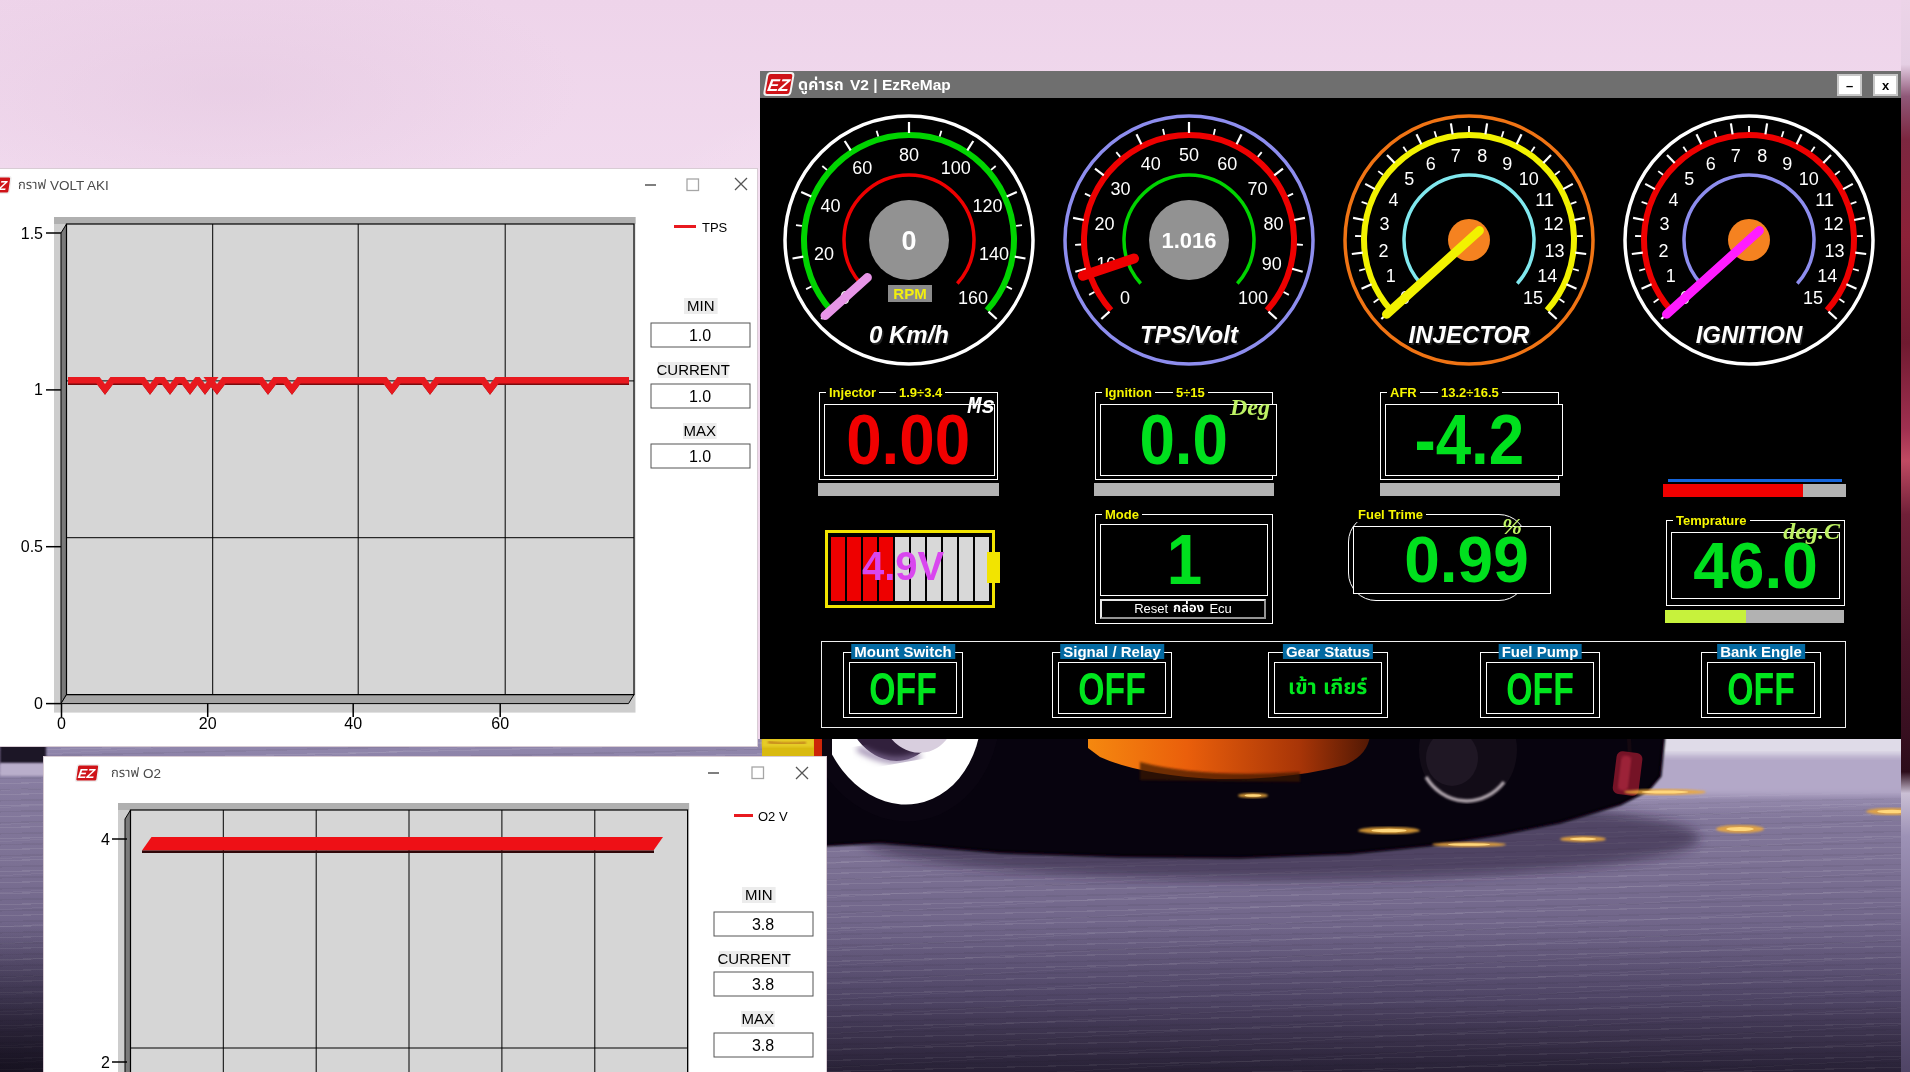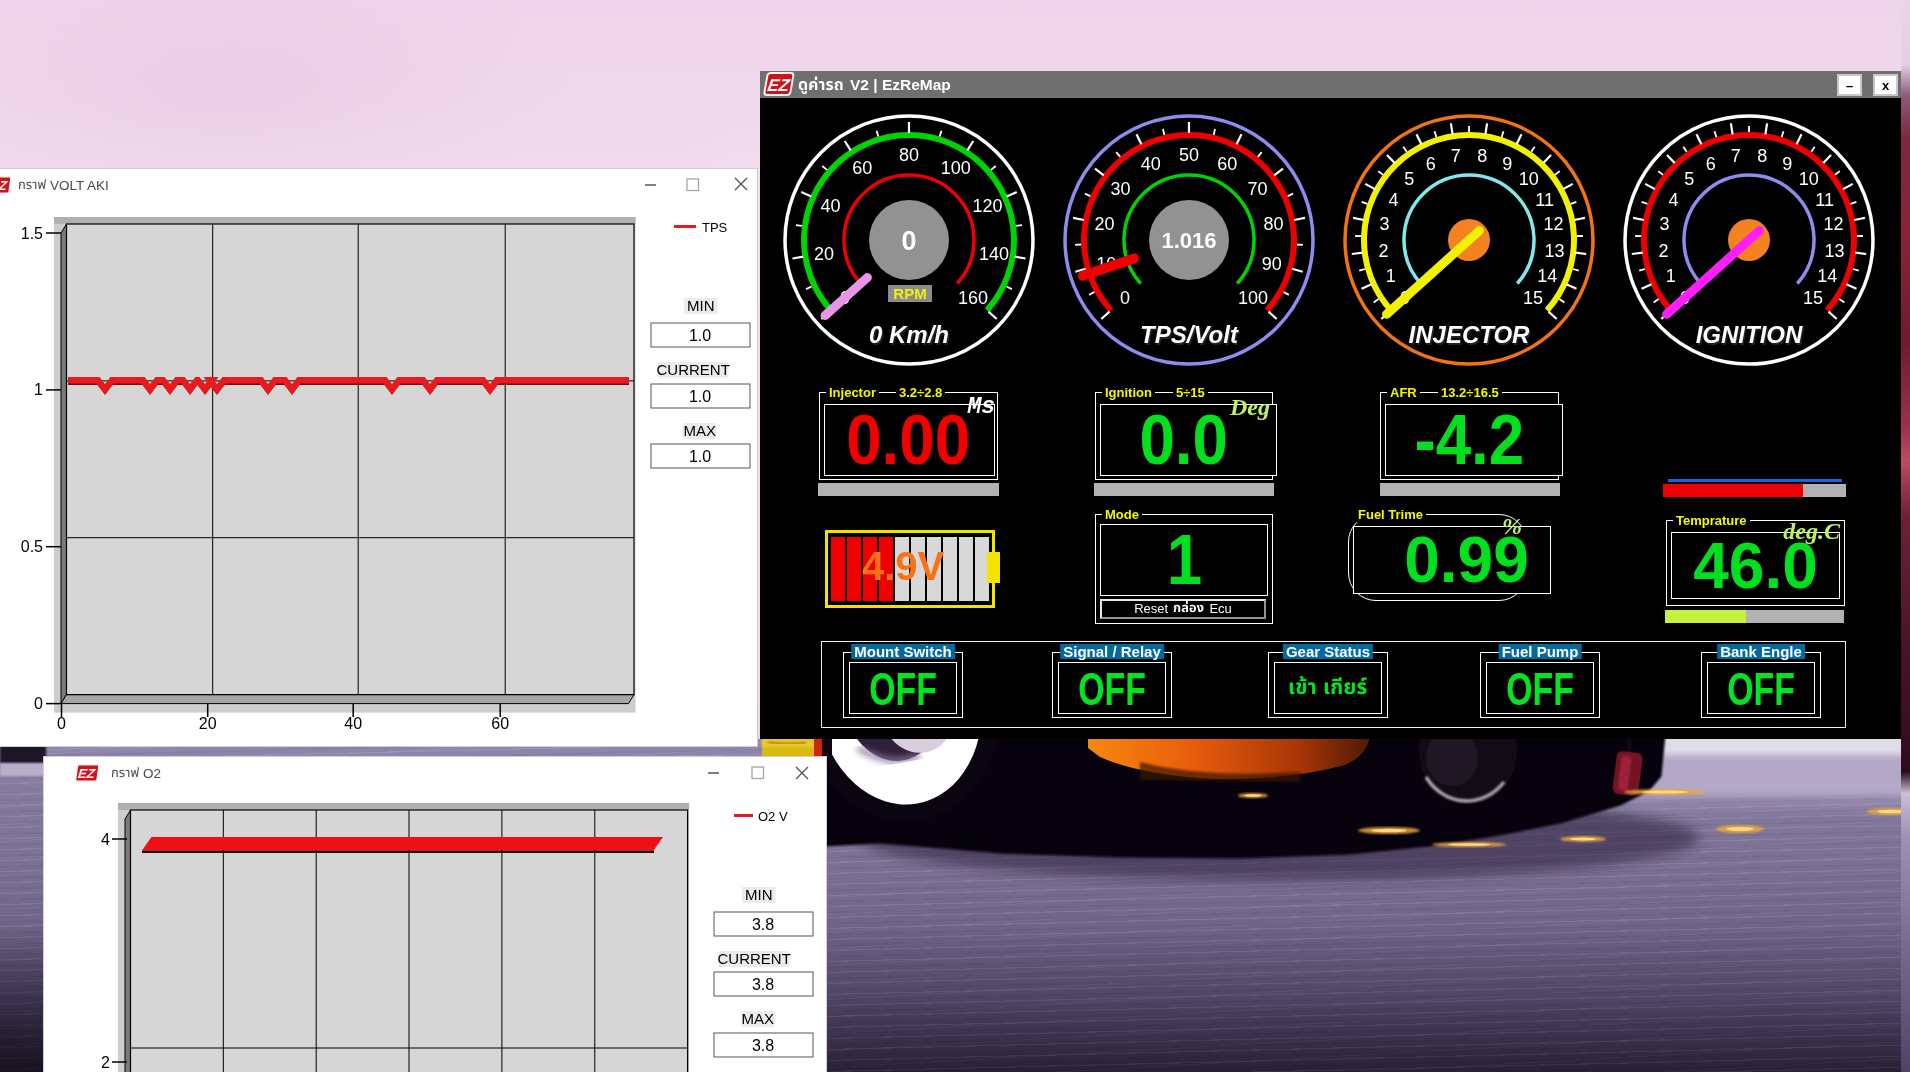--- a/index.html
+++ b/index.html
@@ -395,21 +395,21 @@
 <text x="429" y="272" font-size="24" font-style="italic" font-weight="bold" fill="#fff" text-anchor="middle" font-family="Liberation Sans">TPS/Volt</text>
 <text x="710.5" y="273.5" font-size="24" font-style="italic" font-weight="bold" fill="#222" text-anchor="middle" font-family="Liberation Sans">INJECTOR</text>
 <text x="709" y="272" font-size="24" font-style="italic" font-weight="bold" fill="#fff" text-anchor="middle" font-family="Liberation Sans">INJECTOR</text>
 <text x="990.5" y="273.5" font-size="24" font-style="italic" font-weight="bold" fill="#222" text-anchor="middle" font-family="Liberation Sans">IGNITION</text>
 <text x="989" y="272" font-size="24" font-style="italic" font-weight="bold" fill="#fff" text-anchor="middle" font-family="Liberation Sans">IGNITION</text>
 <rect x="128" y="214" width="44" height="17" fill="#8b8b8b"></rect>
 <text x="150" y="228" font-size="15" font-weight="bold" fill="#f2ef0e" text-anchor="middle" font-family="Liberation Sans">RPM</text>
     </svg>
 <div class="grp" style="left:59px;top:320.7px;width:177px;height:86px;">
 <span class="grplabel" style="left:6px;">Injector</span>
-<span class="grplabel" style="left:76px;">3.2÷2.8</span>
+<span class="grplabel" style="left:76px;">1.9÷3.4</span>
 <div class="inner" style="left:4px;top:11px;width:167px;height:70px;padding-right:2px;">
         <span class="digits" style="color:#f10000;font-size:70px;">0.00</span>
       </div>
 <span class="unit-sans" style="right:2px;top:1px;">Ms</span>
 </div>
 <div class="grp" style="left:335px;top:320.7px;width:176px;height:86px;">
 <span class="grplabel" style="left:6px;">Ignition</span>
 <span class="grplabel" style="left:77px;">5÷15</span>
 <div class="inner" style="left:4px;top:11px;width:166px;height:70px;padding-right:9px;">
         <span class="digits" style="color:#00e01e;font-size:70px;">0.0</span>
@@ -435,21 +435,21 @@
 <div style="flex:1;height:64px;background:#ee0000;"></div>
 <div style="flex:1;height:64px;background:#ee0000;"></div>
 <div style="flex:1;height:64px;background:#d8d8d8;"></div>
 <div style="flex:1;height:64px;background:#d8d8d8;"></div>
 <div style="flex:1;height:64px;background:#d8d8d8;"></div>
 <div style="flex:1;height:64px;background:#d8d8d8;"></div>
 <div style="flex:1;height:64px;background:#d8d8d8;"></div>
 <div style="flex:1;height:64px;background:#d8d8d8;"></div>
 </div>
 <div class="abs" style="left:227px;top:481px;width:13px;height:31px;background:#f2e400;"></div>
-<div class="abs" style="left:102px;top:480px;color:#f97316;font-size:40px;line-height:31px;font-weight:bold;">4.9V</div>
+<div class="abs" style="left:102px;top:480px;color:#d946ef;font-size:40px;line-height:31px;font-weight:bold;">4.9V</div>
 <div class="grp" style="left:335px;top:443px;width:176px;height:108px;">
 <span class="grplabel" style="left:6px;">Mode</span>
 <div class="inner" style="left:4px;top:9px;width:166px;height:70px;">
         <span class="digits" style="color:#00e01e;font-size:70px;">1</span>
       </div>
 <div class="abs" style="left:4px;top:84px;width:162px;height:16px;border:2px outset #e8e8e8;background:#000;color:#fff;font-size:13px;text-align:center;line-height:16px;">Reset <svg width="34" height="14" style="vertical-align:-2px">
           <path transform="translate(1,11)" d="M0.845 0.0V-2.171Q0.845 -2.9899999999999998 1.17 -3.4319999999999995Q1.4949999999999999 -3.8739999999999997 2.093 -4.056L2.106 -4.108L0.715 -4.615V-4.952999999999999Q0.715 -5.59 1.0919999999999999 -6.122999999999999Q1.4689999999999999 -6.656 2.2035 -6.974499999999999Q2.9379999999999997 -7.292999999999999 3.9909999999999997 -7.292999999999999Q4.979 -7.292999999999999 5.694 -6.987499999999999Q6.409 -6.6819999999999995 6.8055 -6.0775Q7.202 -5.473 7.202 -4.55V0.0H5.252V-4.433Q5.252 -5.083 4.9075 -5.4079999999999995Q4.563 -5.733 3.9389999999999996 -5.733Q3.3409999999999997 -5.733 3.042 -5.4795Q2.743 -5.226 2.717 -4.862L3.8739999999999997 -4.329L3.731 -3.484Q3.263 -3.4579999999999997 3.029 -3.146Q2.795 -2.834 2.795 -2.3009999999999997V0.0Z M13.078 0.0V-4.628Q13.078 -5.252 12.74 -5.525Q12.402000000000001 -5.798 11.7 -5.798Q11.024000000000001 -5.798 10.380500000000001 -5.5965Q9.737 -5.395 9.269 -5.122V-6.734Q9.646 -6.9159999999999995 10.335 -7.1045Q11.024000000000001 -7.292999999999999 11.934 -7.292999999999999Q12.597 -7.292999999999999 13.1495 -7.156499999999999Q13.702 -7.02 14.117999999999999 -6.701499999999999Q14.533999999999999 -6.383 14.7615 -5.8565000000000005Q14.989 -5.33 14.989 -4.55V0.0ZM10.946 0.13Q9.828 0.13 9.2235 -0.40299999999999997Q8.619 -0.9359999999999999 8.619 -1.898Q8.619 -2.9379999999999997 9.3665 -3.562Q10.114 -4.186 11.725999999999999 -4.316L13.39 -4.446V-3.042L11.947 -2.899Q11.167 -2.8209999999999997 10.8615 -2.5869999999999997Q10.556000000000001 -2.3529999999999998 10.556000000000001 -1.9629999999999999Q10.556000000000001 -1.573 10.8095 -1.3780000000000001Q11.063 -1.183 11.466 -1.183Q11.622 -1.183 11.777999999999999 -1.2155Q11.934 -1.248 12.064 -1.287L12.233 -0.065Q11.986 0.026 11.648 0.078Q11.31 0.13 10.946 0.13Z M13.0 -8.112V-11.062999999999999H14.794V-8.112Z M19.643 0.16899999999999998Q18.057000000000002 0.16899999999999998 17.29 -0.6044999999999999Q16.523 -1.378 16.523 -2.899Q16.523 -3.159 16.5425 -3.5294999999999996Q16.562 -3.9 16.601 -4.186H19.721V-2.951H18.434V-2.7689999999999997Q18.434 -2.249 18.564 -1.9175Q18.694000000000003 -1.5859999999999999 18.960500000000003 -1.43Q19.227 -1.274 19.630000000000003 -1.274Q20.072000000000003 -1.274 20.3775 -1.4689999999999999Q20.683 -1.664 20.8455 -2.132Q21.008000000000003 -2.6 21.008000000000003 -3.419Q21.008000000000003 -4.186 20.832500000000003 -4.6995000000000005Q20.657 -5.213 20.247500000000002 -5.473Q19.838 -5.733 19.123 -5.733Q18.733 -5.733 18.317 -5.6485Q17.901 -5.564 17.5305 -5.433999999999999Q17.16 -5.303999999999999 16.887 -5.148V-6.773Q17.173000000000002 -6.928999999999999 17.5955 -7.045999999999999Q18.018 -7.162999999999999 18.512 -7.228Q19.006 -7.292999999999999 19.487000000000002 -7.292999999999999Q20.748 -7.292999999999999 21.521500000000003 -6.8315Q22.295 -6.37 22.652500000000003 -5.525Q23.01 -4.68 23.01 -3.5229999999999997Q23.01 -2.34 22.6655 -1.5145Q22.321 -0.689 21.58 -0.26Q20.839 0.16899999999999998 19.643 0.16899999999999998Z M25.740000000000002 0.0 23.673000000000002 -7.124H25.636L27.209 -1.573H27.287Q27.495 -1.573 27.677 -1.69Q27.859 -1.807 27.989 -2.002Q28.249000000000002 -2.366 28.379 -2.8665000000000003Q28.509 -3.367 28.509 -3.8609999999999998Q28.509 -4.732 28.177500000000002 -5.2Q27.846 -5.668 27.261 -5.668Q27.144000000000002 -5.668 27.0465 -5.654999999999999Q26.949 -5.6419999999999995 26.871000000000002 -5.603L26.507 -7.098Q26.806 -7.189 27.072499999999998 -7.2085Q27.339 -7.228 27.508 -7.228Q28.197 -7.228 28.704 -7.045999999999999Q29.211 -6.864 29.575 -6.5Q30.03 -6.058 30.2575 -5.395Q30.485 -4.732 30.485 -3.9Q30.485 -2.847 30.1535 -2.0605Q29.822 -1.274 29.354 -0.819Q28.964 -0.442 28.3725 -0.221Q27.781 0.0 26.754 0.0Z" fill="#fff"></path>
         </svg> Ecu</div>
 </div>
 <div class="grp" style="left:588px;top:443px;width:177px;height:85px;border-radius:28px;">

